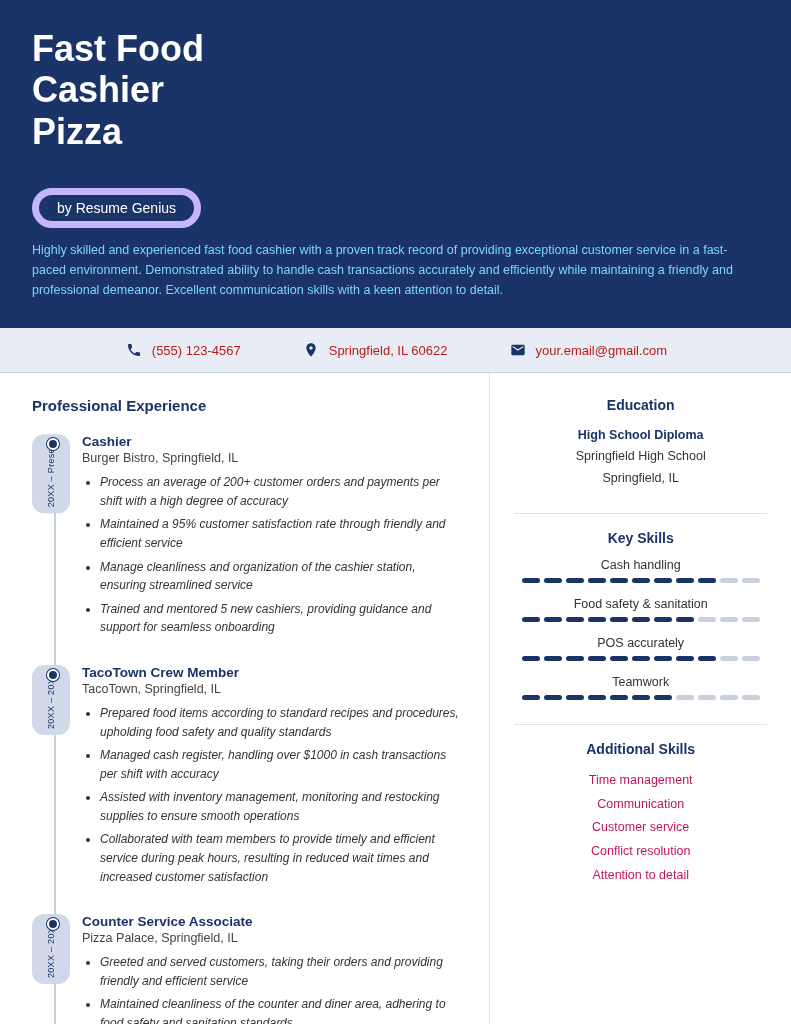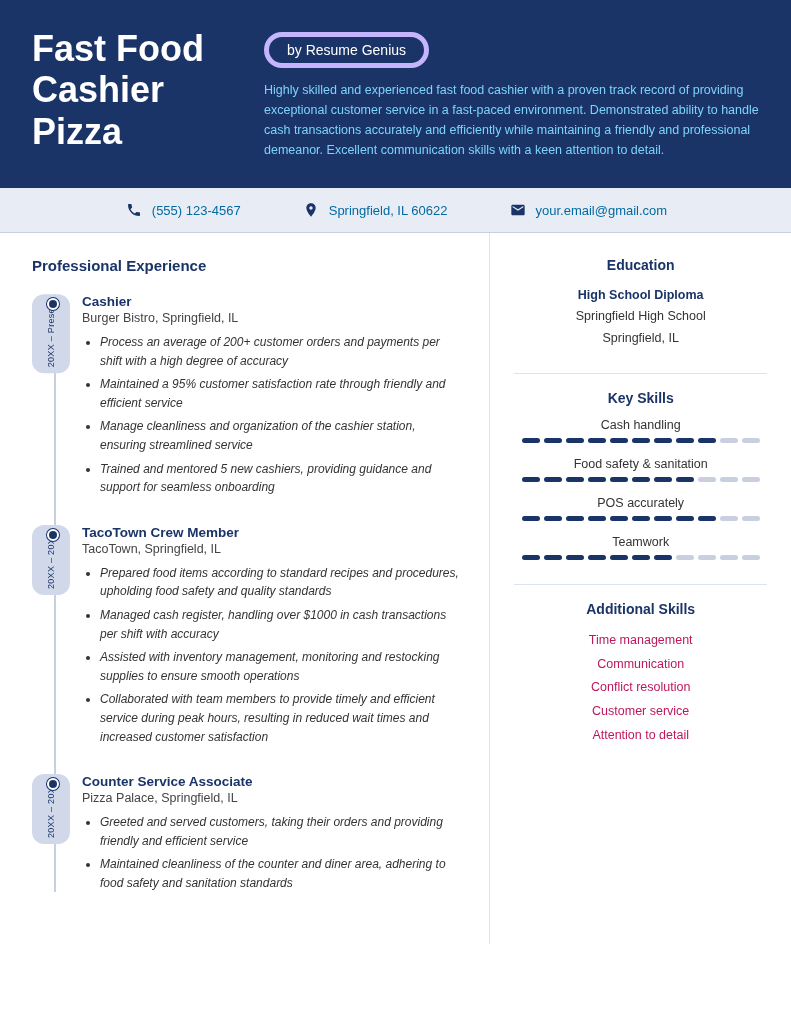--- a/index.html
+++ b/index.html
@@ -11,41 +11,42 @@
     }
 
     
     .header {
       background: #1a3468;
       color: white;
       display: flex;
       align-items: flex-start;
       padding: 28px 32px 28px 32px;
       gap: 32px;
+      flex-direction: column;
     }
     .header-left {
       flex: 0 0 auto;
       min-width: 200px;
     }
     .header-title {
       font-size: 36px;
       font-weight: 900;
       line-height: 1.15;
       color: white;
     }
     .header-right {
       flex: 1;
       display: flex;
       flex-direction: column;
       gap: 12px;
       padding-top: 4px;
     }
     .by-badge {
       display: inline-block;
-      border: 5px solid #c4b5fd;
+      border: 7px solid #c4b5fd;
       border-radius: 20px;
       padding: 5px 18px;
       font-size: 14px;
       color: white;
       font-weight: 500;
       width: fit-content;
     }
     .header-summary {
       font-size: 12.5px;
       color: #7dd3fc;
@@ -60,21 +61,21 @@
       justify-content: center;
       gap: 60px;
       padding: 12px 32px;
       border-bottom: 1px solid #c8d0df;
     }
     .contact-item {
       display: flex;
       align-items: center;
       gap: 8px;
       font-size: 13px;
-      color: #0369a1;
+      color: #b91c1c;
       font-weight: 500;
     }
     .contact-icon {
       width: 20px;
       height: 20px;
       display: flex;
       align-items: center;
       justify-content: center;
     }
 
@@ -415,20 +416,20 @@
         </div>
     </div>
 
     <hr class="section-divider">
 
     <div class="right-section">
       <div class="right-section-title">Additional Skills</div>
       <ul class="additional-skills-list" id="additional-skills-list">
           <li>Time management</li>
           <li>Communication</li>
+          <li>Customer service</li>
           <li>Conflict resolution</li>
-          <li>Customer service</li>
           <li>Attention to detail</li>
         </ul>
     </div>
 
   </div>
 </div>
 
 </body></html>

